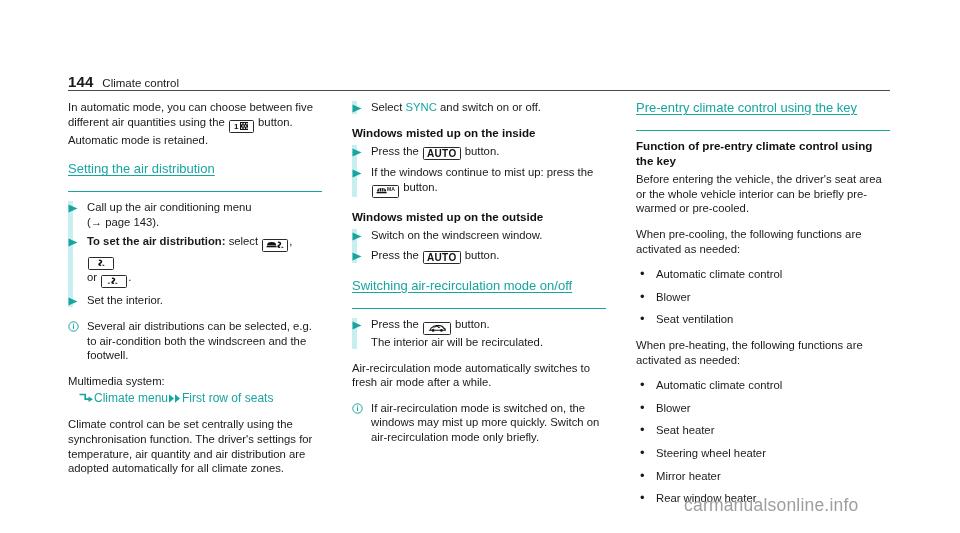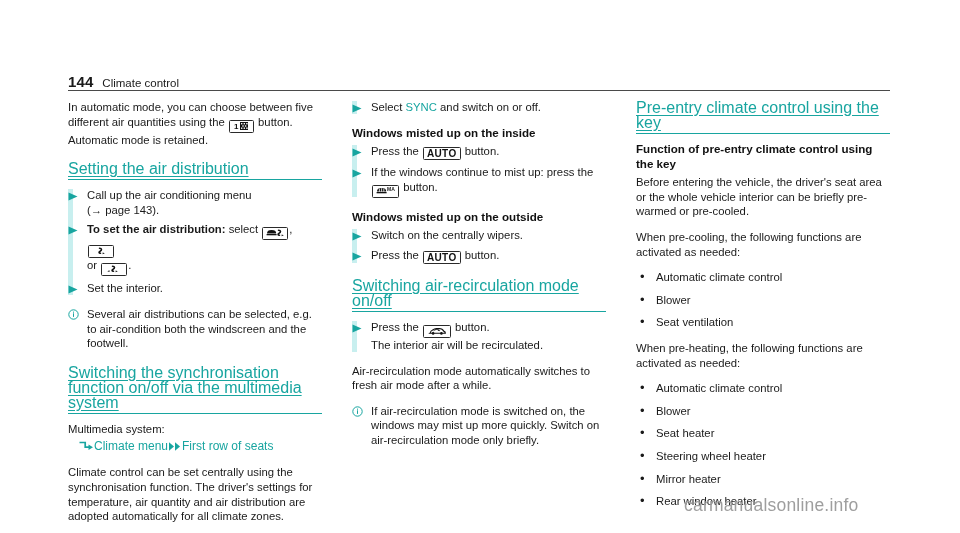--- a/index.html
+++ b/index.html
@@ -69,25 +69,25 @@
   .para {
     font-size: 11.3px;
     line-height: 14.6px;
     color: #1a1a1a;
     margin: 0 0 11px 0;
   }
   .para.tight { margin-bottom: 0; }
 
   
   .h-section {
-    font-size: 16px;
+    font-size: 13px;
     color: #18A5A0;
     line-height: 15px;
     margin: 0 0 8px 0;
-    padding-bottom: 3px;
+    padding-bottom: 15px;
     border-bottom: 1.6px solid #18A5A0;
     text-decoration: underline;
     text-decoration-color: #18A5A0;
     text-underline-offset: 2px;
   }
   .h-section.spaced { margin-top: 14px; }
 
   
   .h-sub {
     font-size: 11.6px;
@@ -304,21 +304,20 @@
 
       <div class="note">
         <span class="iico"><svg width="11" height="11" viewBox="0 0 11 11">
               <circle cx="5.5" cy="5.5" r="4.7" fill="none" stroke="#18A5A0" stroke-width="1"></circle>
               <rect x="5" y="4.3" width="1" height="3.6" fill="#18A5A0"></rect>
               <rect x="5" y="2.6" width="1" height="1.1" fill="#18A5A0"></rect>
             </svg></span>
         <span class="ntxt">Several air distributions can be selected, e.g. to air-condition both the windscreen and the footwell.</span>
       </div>
 
-      <div class="h-section spaced">Switching the synchronisation function on/off via the multimedia system</div>
 
       <p class="para tight">Multimedia system:</p>
 
       <div class="mmline">
         <span class="mm-ic"><svg width="16" height="12" viewBox="0 0 16 12">
               <path d="M1.5 2.5 L7.2 2.5 L7.2 7.2 L11 7.2" stroke="#18A5A0" stroke-width="1.7" fill="none"></path>
               <path d="M10.5 4.4 L15 7.2 L10.5 10 Z" fill="#18A5A0"></path>
             </svg></span>
         <span class="mm-txt">Climate menu</span>
         <span class="mm-ic"><svg width="14" height="11" viewBox="0 0 14 11">
@@ -373,21 +372,21 @@
 
       <div class="h-sub spaced">Windows misted up on the outside</div>
 
       <div class="steps">
         <div class="step">
           <span class="tri">
               <svg width="11" height="9" viewBox="0 0 11 9">
                 <path d="M0.5 0.5 L9.5 4.5 L0.5 8.5 Z" fill="#18A5A0"></path>
               </svg>
             </span>
-          <span class="stxt">Switch on the centrally wipers.</span>
+          <span class="stxt">Switch on the windscreen window.</span>
         </div>
         <div class="step">
           <span class="tri">
               <svg width="11" height="9" viewBox="0 0 11 9">
                 <path d="M0.5 0.5 L9.5 4.5 L0.5 8.5 Z" fill="#18A5A0"></path>
               </svg>
             </span>
           <span class="stxt"><span>Press the</span> <span class="keybox auto">AUTO</span> <span>button.</span></span>
         </div>
       </div>

